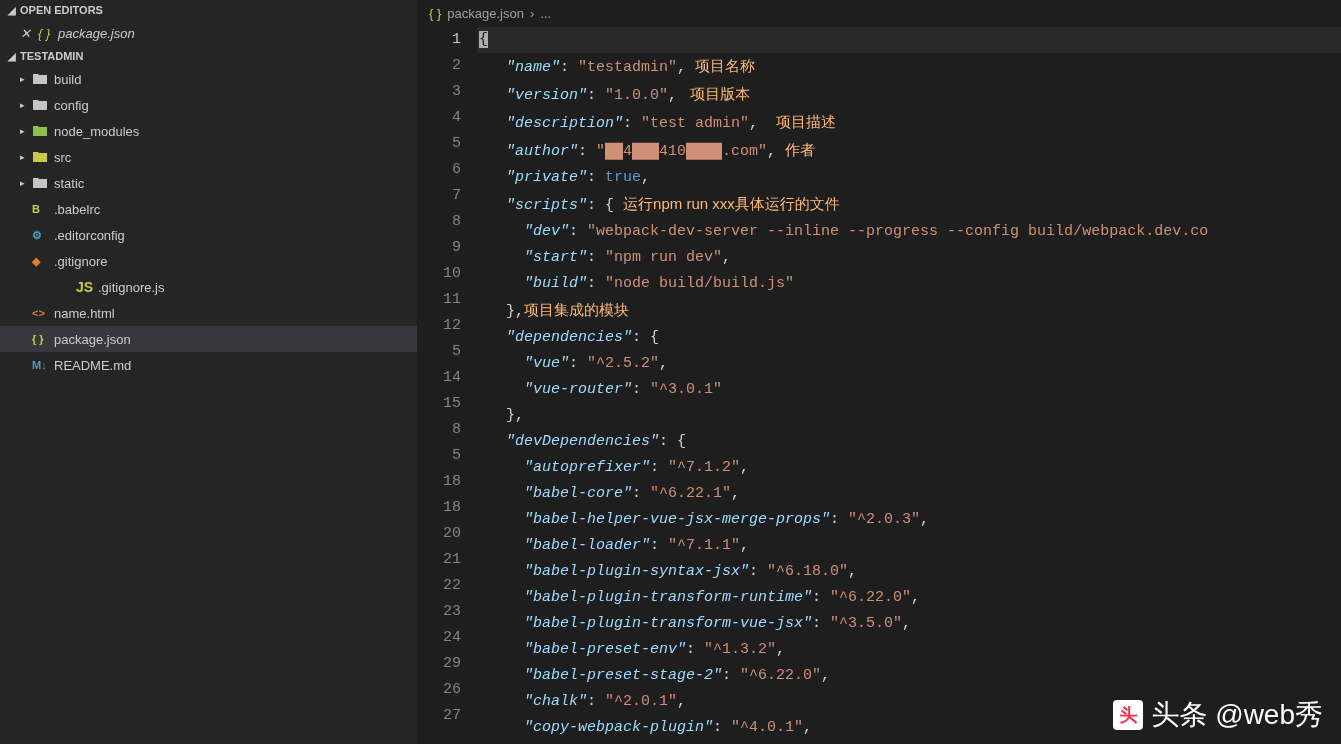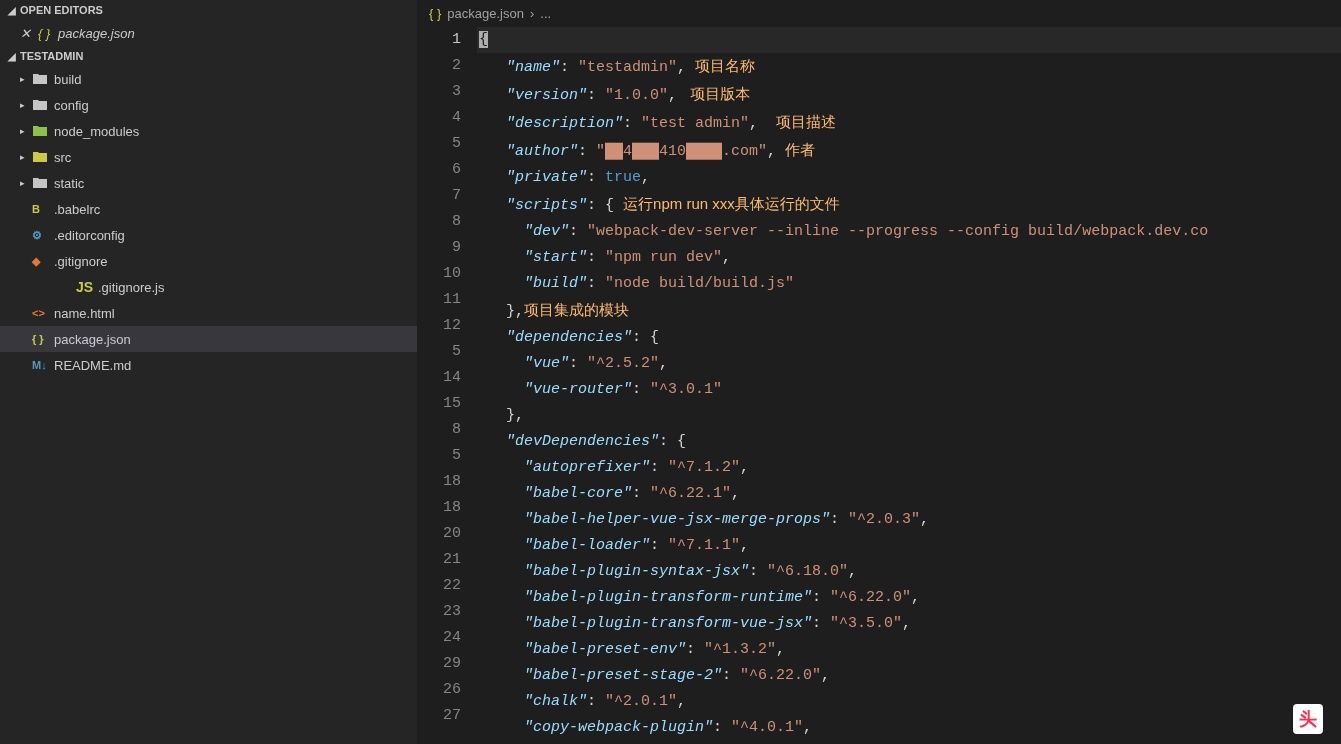--- a/index.html
+++ b/index.html
@@ -258,14 +258,15 @@
         <div>23</div>
         <div>24</div>
         <div>29</div>
         <div>26</div>
         <div>27</div>
       </div>
     <div class="code-lines" id="code"><div class="line-highlight"><span class="tok-curs">{</span></div><div><span class="tok-punc">   </span><span class="tok-key">"name"</span><span class="tok-punc">: </span><span class="tok-str">"testadmin"</span><span class="tok-punc">, </span><span class="annot">项目名称</span></div><div><span class="tok-punc">   </span><span class="tok-key">"version"</span><span class="tok-punc">: </span><span class="tok-str">"1.0.0"</span><span class="tok-punc">, </span><span class="annot"> 项目版本</span></div><div><span class="tok-punc">   </span><span class="tok-key">"description"</span><span class="tok-punc">: </span><span class="tok-str">"test admin"</span><span class="tok-punc">,  </span><span class="annot">项目描述</span></div><div><span class="tok-punc">   </span><span class="tok-key">"author"</span><span class="tok-punc">: </span><span class="tok-str">"██4███410████.com"</span><span class="tok-punc">, </span><span class="annot">作者</span></div><div><span class="tok-punc">   </span><span class="tok-key">"private"</span><span class="tok-punc">: </span><span class="tok-bool">true</span><span class="tok-punc">,</span></div><div><span class="tok-punc">   </span><span class="tok-key">"scripts"</span><span class="tok-punc">: { </span><span class="annot">运行npm run xxx具体运行的文件</span></div><div><span class="tok-punc">     </span><span class="tok-key">"dev"</span><span class="tok-punc">: </span><span class="tok-str">"webpack-dev-server --inline --progress --config build/webpack.dev.co</span></div><div><span class="tok-punc">     </span><span class="tok-key">"start"</span><span class="tok-punc">: </span><span class="tok-str">"npm run dev"</span><span class="tok-punc">,</span></div><div><span class="tok-punc">     </span><span class="tok-key">"build"</span><span class="tok-punc">: </span><span class="tok-str">"node build/build.js"</span></div><div><span class="tok-punc">   },</span><span class="annot">项目集成的模块</span></div><div><span class="tok-punc">   </span><span class="tok-key">"dependencies"</span><span class="tok-punc">: {</span></div><div><span class="tok-punc">     </span><span class="tok-key">"vue"</span><span class="tok-punc">: </span><span class="tok-str">"^2.5.2"</span><span class="tok-punc">,</span></div><div><span class="tok-punc">     </span><span class="tok-key">"vue-router"</span><span class="tok-punc">: </span><span class="tok-str">"^3.0.1"</span></div><div><span class="tok-punc">   },</span></div><div><span class="tok-punc">   </span><span class="tok-key">"devDependencies"</span><span class="tok-punc">: {</span></div><div><span class="tok-punc">     </span><span class="tok-key">"autoprefixer"</span><span class="tok-punc">: </span><span class="tok-str">"^7.1.2"</span><span class="tok-punc">,</span></div><div><span class="tok-punc">     </span><span class="tok-key">"babel-core"</span><span class="tok-punc">: </span><span class="tok-str">"^6.22.1"</span><span class="tok-punc">,</span></div><div><span class="tok-punc">     </span><span class="tok-key">"babel-helper-vue-jsx-merge-props"</span><span class="tok-punc">: </span><span class="tok-str">"^2.0.3"</span><span class="tok-punc">,</span></div><div><span class="tok-punc">     </span><span class="tok-key">"babel-loader"</span><span class="tok-punc">: </span><span class="tok-str">"^7.1.1"</span><span class="tok-punc">,</span></div><div><span class="tok-punc">     </span><span class="tok-key">"babel-plugin-syntax-jsx"</span><span class="tok-punc">: </span><span class="tok-str">"^6.18.0"</span><span class="tok-punc">,</span></div><div><span class="tok-punc">     </span><span class="tok-key">"babel-plugin-transform-runtime"</span><span class="tok-punc">: </span><span class="tok-str">"^6.22.0"</span><span class="tok-punc">,</span></div><div><span class="tok-punc">     </span><span class="tok-key">"babel-plugin-transform-vue-jsx"</span><span class="tok-punc">: </span><span class="tok-str">"^3.5.0"</span><span class="tok-punc">,</span></div><div><span class="tok-punc">     </span><span class="tok-key">"babel-preset-env"</span><span class="tok-punc">: </span><span class="tok-str">"^1.3.2"</span><span class="tok-punc">,</span></div><div><span class="tok-punc">     </span><span class="tok-key">"babel-preset-stage-2"</span><span class="tok-punc">: </span><span class="tok-str">"^6.22.0"</span><span class="tok-punc">,</span></div><div><span class="tok-punc">     </span><span class="tok-key">"chalk"</span><span class="tok-punc">: </span><span class="tok-str">"^2.0.1"</span><span class="tok-punc">,</span></div><div><span class="tok-punc">     </span><span class="tok-key">"copy-webpack-plugin"</span><span class="tok-punc">: </span><span class="tok-str">"^4.0.1"</span><span class="tok-punc">,</span></div></div>
   </div>
   <div class="watermark">
     <span class="watermark-logo">头</span>
+    <span>头条 @web秀</span>
   </div>
 </div>
 
 </body></html>

